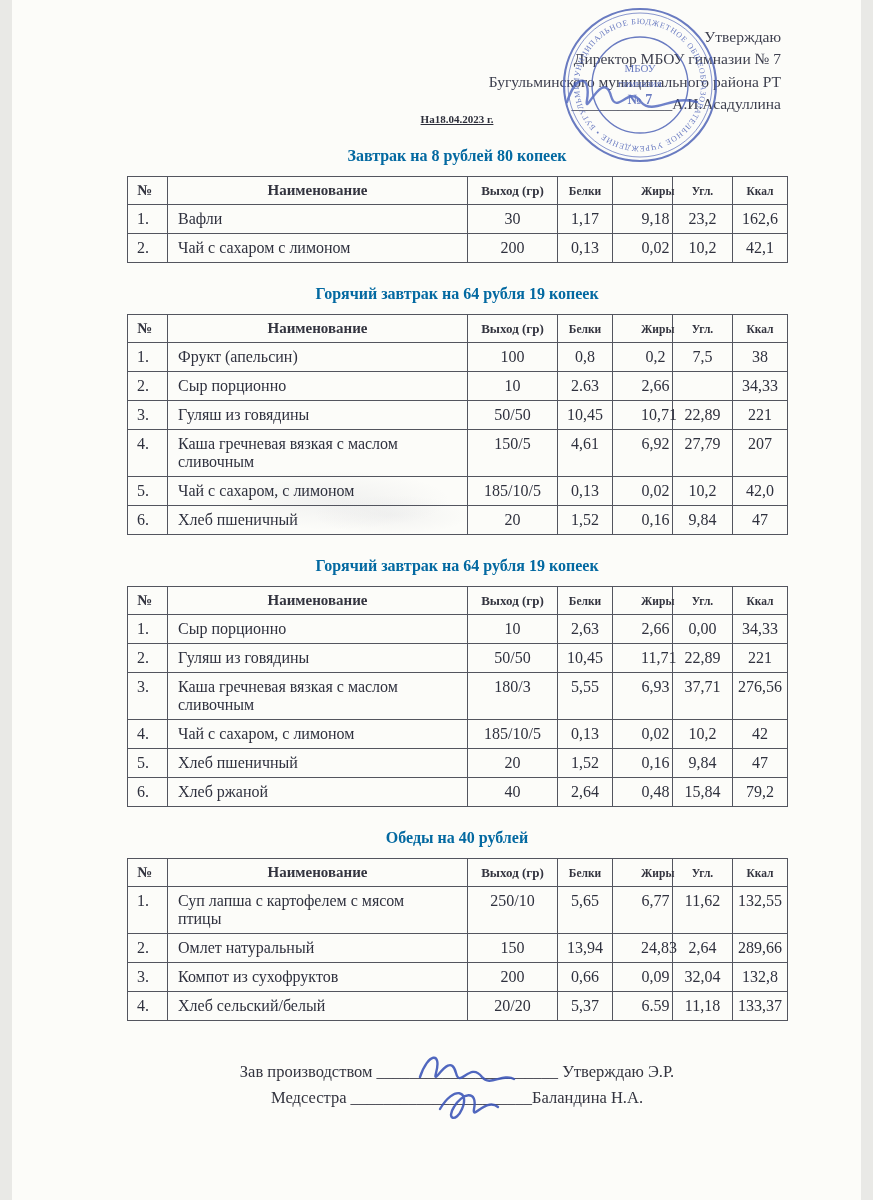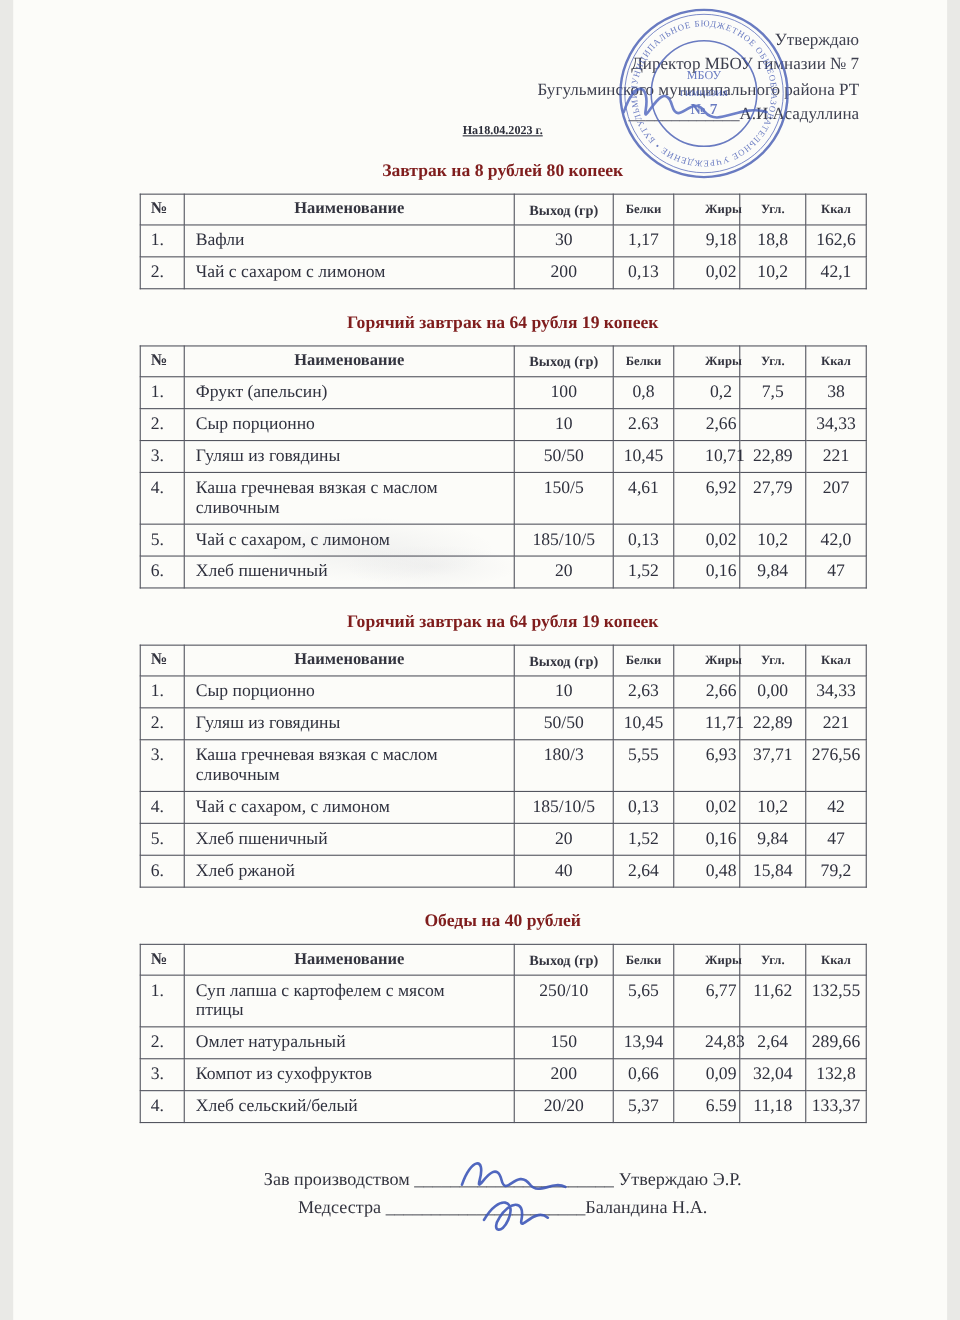--- a/index.html
+++ b/index.html
@@ -14,21 +14,21 @@
     position:absolute; top:26px; right:80px; text-align:right;
     font-size:15.5px; line-height:1.45; color:#3d3f4e; z-index:2;
   }
   
   .stamp-wrap { position:absolute; top:2px; left:545px; width:166px; height:166px; z-index:3; opacity:.82; }
   .stamp-wrap svg { display:block; }
   
   .content { position:absolute; top:110px; left:115px; width:660px; z-index:4; }
   .menu-title { text-align:center; font-size:21px; font-weight:bold; text-decoration:underline; letter-spacing:.5px; color:#2c2e3a; }
   .menu-date  { text-align:center; font-size:11px; font-weight:bold; text-decoration:underline; margin-top:3px; color:#2c2e3a; }
-  .section-title { text-align:center; font-weight:bold; font-size:16px; margin:22px 0 11px; color:#7f1d1d; }
+  .section-title { text-align:center; font-weight:bold; font-size:16px; margin:22px 0 11px; color:#0369a1; }
   table { width:660px; border-collapse:collapse; table-layout:fixed; background:transparent; }
   th, td { border:1px solid #53555f; }
   th { font-weight:bold; text-align:center; vertical-align:middle; padding:5px 2px; color:#33343f; }
   td { font-size:16px; text-align:center; vertical-align:top; padding:5px 2px; color:#2f313e; }
   .c0 { width:40px; }  .c1 { width:300px; } .c2 { width:90px; }
   .c3 { width:55px; }  .c4 { width:60px;padding-left:28px; }  .c5 { width:60px; } .c6 { width:55px; }
   th.c0, td.c0 { text-align:left; padding-left:9px; }
   th.c0, th.c1 { font-size:15px; }
   th.c2 { font-size:13px; }
   th.c3, th.c4, th.c5, th.c6 { font-size:11.5px; }
@@ -95,21 +95,21 @@
               <th class="c6">Ккал</th>
             </tr>
           </thead>
           <tbody>
             <tr>
               <td class="c0">1.</td>
               <td class="c1">Вафли</td>
               <td class="c2">30</td>
               <td class="c3">1,17</td>
               <td class="c4">9,18</td>
-              <td class="c5">18,8</td>
+              <td class="c5">23,2</td>
               <td class="c6">162,6</td>
             </tr>
             <tr>
               <td class="c0">2.</td>
               <td class="c1">Чай с сахаром с лимоном</td>
               <td class="c2">200</td>
               <td class="c3">0,13</td>
               <td class="c4">0,02</td>
               <td class="c5">10,2</td>
               <td class="c6">42,1</td>

